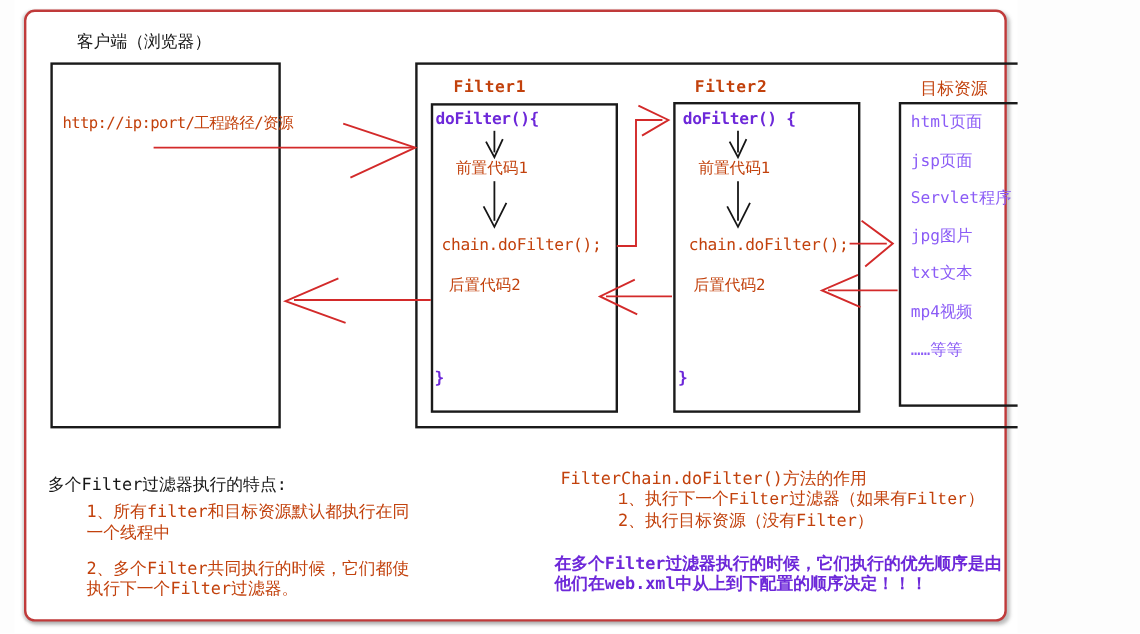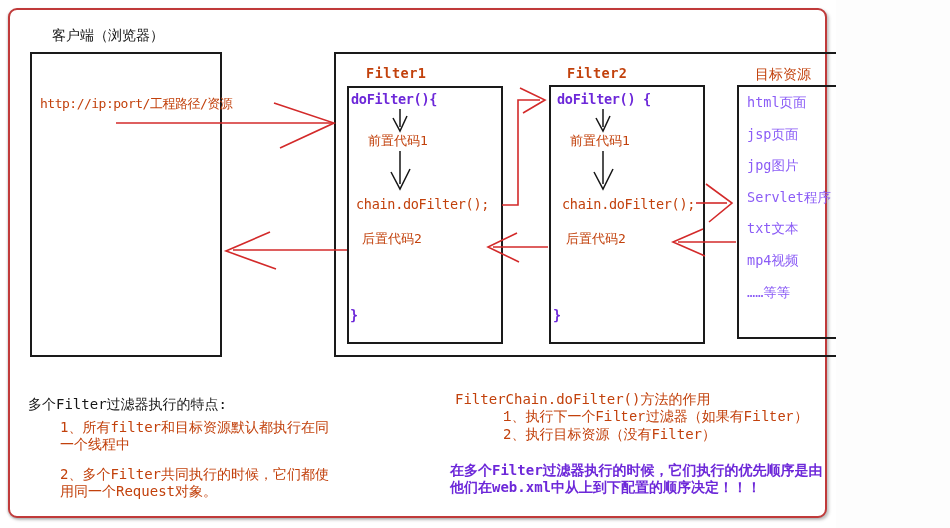--- a/index.html
+++ b/index.html
@@ -1,19 +1,20 @@
 <!DOCTYPE html>
 <html><head>
 <meta charset="utf-8">
 <style>
   html,body{margin:0;padding:0;background:#fdfdfd;}
   #canvas{
     position:relative;width:836px;height:528px;background:#ffffff;
     font-family:"DejaVu Sans Mono","DejaVu Sans",monospace;
     overflow:hidden;
+    margin-left:12px;
   }
   .frame{
     position:absolute;left:8px;top:8px;right:9px;bottom:10px;
     border:2px solid #c03a3a;border-radius:9px;
     box-shadow:2px 2px 3px rgba(120,120,120,.45), -1px 1px 2px rgba(150,150,150,.35);
     background:#fff;
   }
   .abs{position:absolute;white-space:nowrap;line-height:1.15;}
   .black{color:#161616;}
   .blue{color:#c2410c;}
@@ -53,22 +54,22 @@
   <div class="abs blue t13" style="left:570px;top:134px;">前置代码1</div>
   <div class="abs blue code" style="left:562px;top:197px;">chain.doFilter();</div>
   <div class="abs blue t13" style="left:566px;top:232px;">后置代码2</div>
   <div class="abs red code" style="left:553px;top:308px;">}</div>
 
   <div class="abs blue t14" style="left:755px;top:66px;">目标资源</div>
   <div class="box" style="left:737px;top:85px;width:160px;height:250px;"></div>
   <div class="abs" style="left:747px;top:95px;">
     <div class="tgt-item">html页面</div>
     <div class="tgt-item">jsp页面</div>
+    <div class="tgt-item">Servlet程序</div>
     <div class="tgt-item">jpg图片</div>
-    <div class="tgt-item">Servlet程序</div>
     <div class="tgt-item">txt文本</div>
     <div class="tgt-item">mp4视频</div>
     <div class="tgt-item">……等等</div>
   </div>
 
   <svg class="overlay" width="950" height="528" viewBox="0 0 950 528">
 
     <g stroke="#d32a2a" stroke-width="1.6" fill="none">
       <line x1="116" y1="123" x2="332" y2="123"></line>
       <polyline points="274,103 334,123 280,148"></polyline>
@@ -116,21 +117,21 @@
       <line x1="603" y1="151" x2="603" y2="184"></line>
       <polyline points="594,172 603,189 613,169"></polyline>
     </g>
   </svg>
 
   <div>
     <div class="abs black t14" style="left:28px;top:396px;">多个Filter过滤器执行的特点:</div>
     <div class="abs blue t14" style="left:60px;top:419px;">1、所有filter和目标资源默认都执行在同</div>
     <div class="abs blue t14" style="left:60px;top:436px;">一个线程中</div>
     <div class="abs blue t14" style="left:60px;top:466px;">2、多个Filter共同执行的时候，它们都使</div>
-    <div class="abs blue t14" style="left:60px;top:483px;">用同一个Request对象。</div>
+    <div class="abs blue t14" style="left:60px;top:483px;">执行下一个Filter过滤器。</div>
   </div>
 
   <div>
     <div class="abs blue t14" style="left:455px;top:391px;">FilterChain.doFilter()方法的作用</div>
     <div class="abs blue t14" style="left:503px;top:409px;font-family:Liberation Mono, monospace;">1、执行下一个Filter过滤器（如果有Filter）</div>
     <div class="abs blue t14" style="left:503px;top:426px;">2、执行目标资源（没有Filter）</div>
     <div class="abs red t14" style="left:450px;top:462px;">在多个Filter过滤器执行的时候，它们执行的优先顺序是由</div>
     <div class="abs red t14" style="left:450px;top:479px;">他们在web.xml中从上到下配置的顺序决定！！！</div>
   </div>
 

